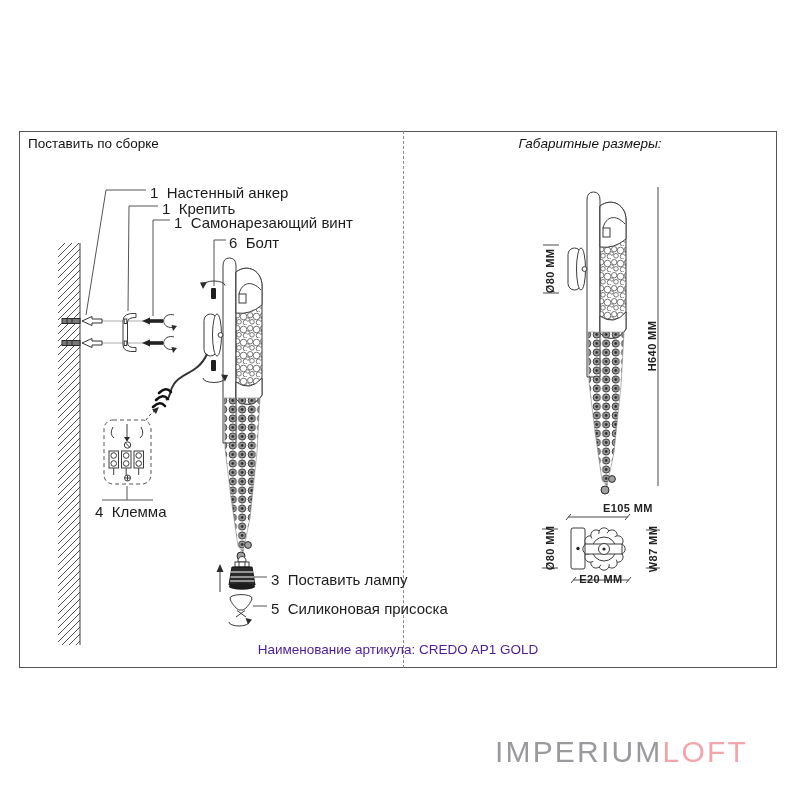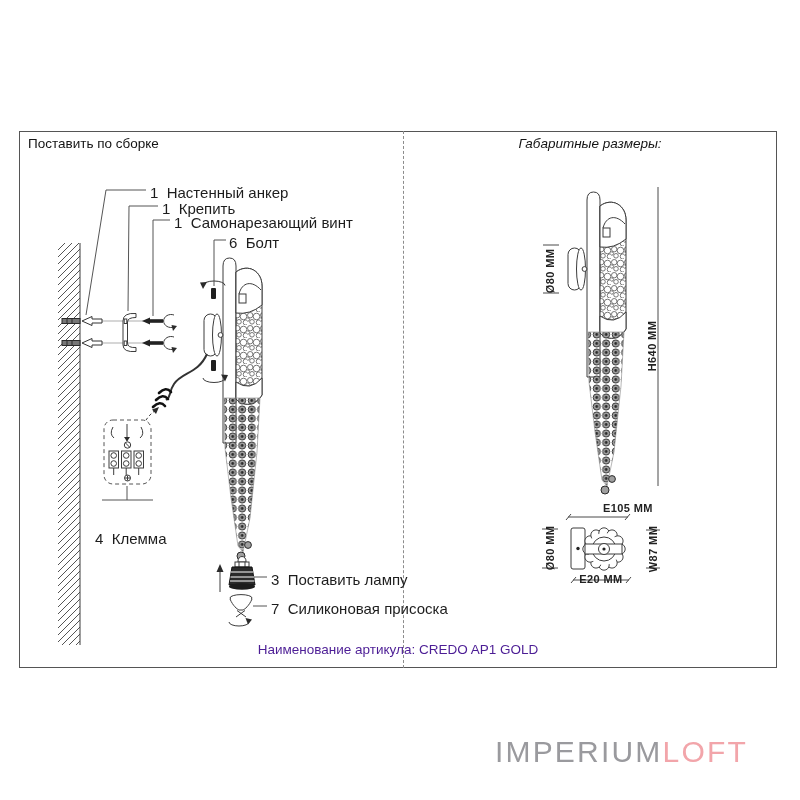--- a/index.html
+++ b/index.html
@@ -238,23 +238,23 @@
   <div id="frame"></div>
   <div id="divider"></div>
 
   <div class="title" style="left:28px;top:136px">Поставить по сборке</div>
   <div class="title" id="right-title" style="top:136px">Габаритные размеры:</div>
 
   <span class="plabel" style="left:150px;top:184px">1  Настенный анкер</span>
   <span class="plabel" style="left:162px;top:200px">1  Крепить</span>
   <span class="plabel" style="left:174px;top:214px">1  Самонарезающий винт</span>
   <span class="plabel" style="left:229px;top:234px">6  Болт</span>
-  <span class="plabel" style="left:95px;top:530px;width:65px;text-align:right">4  Клемма</span>
+  <span class="plabel" style="left:95px;top:503px;width:65px;text-align:right">4  Клемма</span>
   <span class="plabel" style="left:271px;top:571px">3  Поставить лампу</span>
-  <span class="plabel" style="left:271px;top:600px">7  Силиконовая присоска</span>
+  <span class="plabel" style="left:271px;top:600px">5  Силиконовая присоска</span>
 
   <span class="vdim" style="left:550px;top:271px">Ø80 MM</span>
   <span class="vdim" style="left:652px;top:346px">H640 MM</span>
   <span class="hdim" style="left:628px;top:508px">E105 MM</span>
   <span class="vdim" style="left:550px;top:548px">Ø80 MM</span>
   <span class="vdim" style="left:653px;top:549px">W87 MM</span>
   <span class="hdim" style="left:601px;top:579px">E20 MM</span>
 
   <div id="footer-text">Наименование артикула: CREDO AP1 GOLD</div>
 

